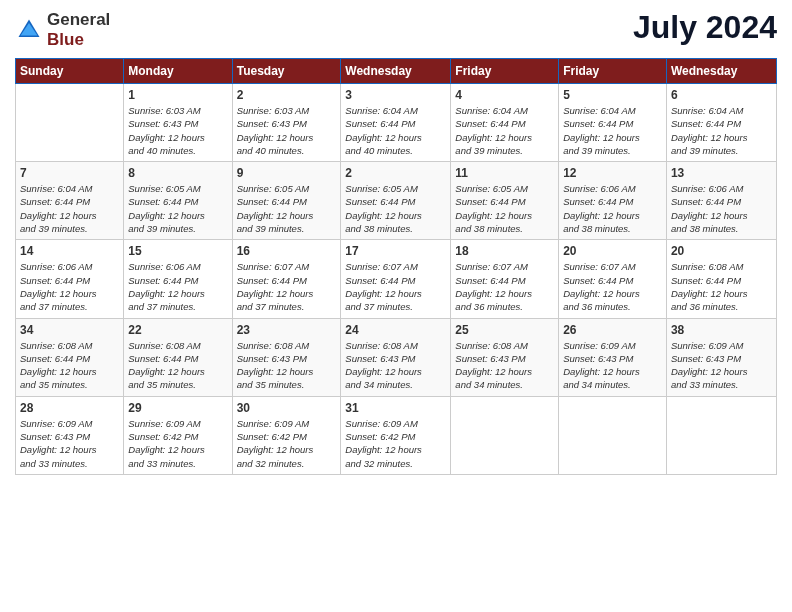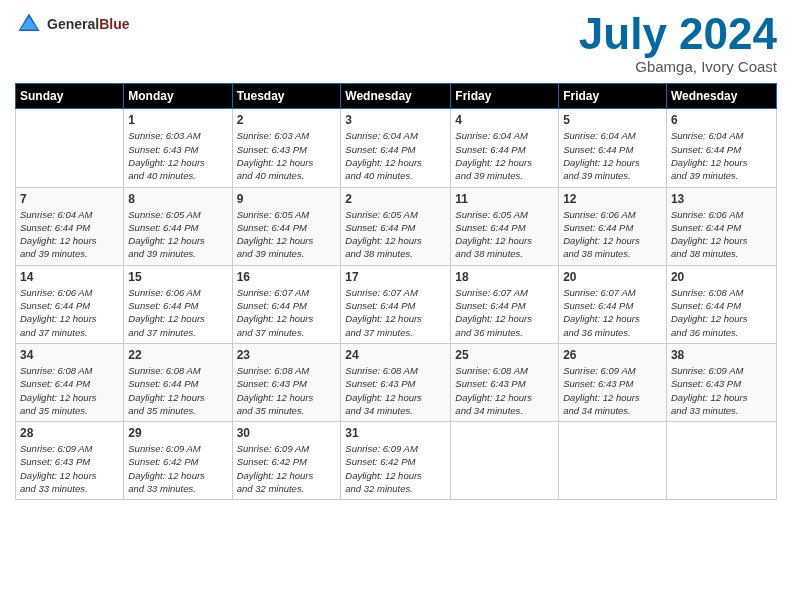--- a/index.html
+++ b/index.html
@@ -21,50 +21,50 @@
       align-items: flex-start;
       margin-bottom: 8px;
     }
     .logo {
       display: flex;
       align-items: center;
       gap: 4px;
     }
     .logo-text {
       display: flex;
-      flex-direction: row;
-      font-size: 14px;
+      flex-direction: column;
+      font-size: 17px;
       font-weight: bold;
     }
     .logo-text span:first-child { color: #333; }
     .logo-text span:last-child { color: #7f1d1d; }
     .logo-icon {
       width: 28px;
       height: 28px;
     }
     .title-block {
       text-align: right;
     }
     .main-title {
-      font-size: 44px;
+      font-size: 32px;
       font-weight: bold;
-      color: #0369a1;
+      color: #0f172a;
       line-height: 1.1;
     }
     .subtitle {
       font-size: 15px;
       color: #555;
     }
     .calendar {
       width: 100%;
       border-collapse: collapse;
       font-size: 10.5px;
     }
     .calendar thead tr th {
-      background-color: #000000;
+      background-color: #7f1d1d;
       color: #fff;
       padding: 5px 4px;
       text-align: left;
       font-size: 12px;
       font-weight: bold;
       border: 1px solid #1565c0;
     }
     .calendar tbody tr td {
       vertical-align: top;
       border: 1px solid #ccc;
@@ -101,21 +101,20 @@
         <polygon points="20,5 35,30 5,30" fill="#1565c0"></polygon>
         <polygon points="20,10 32,28 8,28" fill="#42a5f5"></polygon>
       </svg>
       <div class="logo-text">
         <span>General</span>
         <span>Blue</span>
       </div>
     </div>
     <div class="title-block">
       <div class="main-title">July 2024</div>
-      <div class="subtitle">Gbamga, Ivory Coast</div>
     </div>
   </div>
 
   <table class="calendar">
     <thead>
       <tr>
       <th>Sunday</th>
           <th>Monday</th>
           <th>Tuesday</th>
           <th>Wednesday</th>

